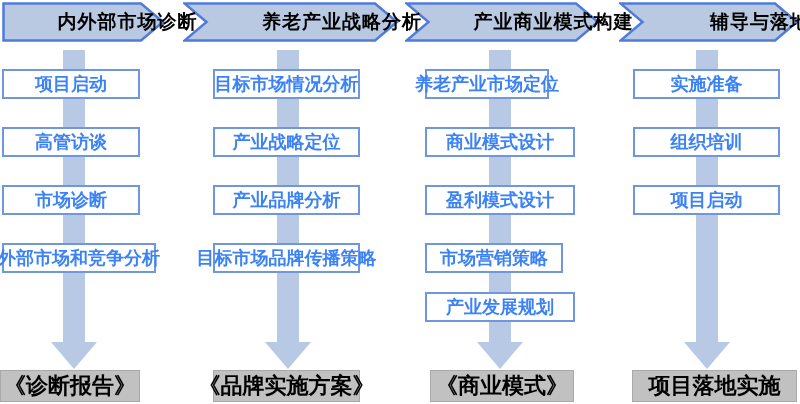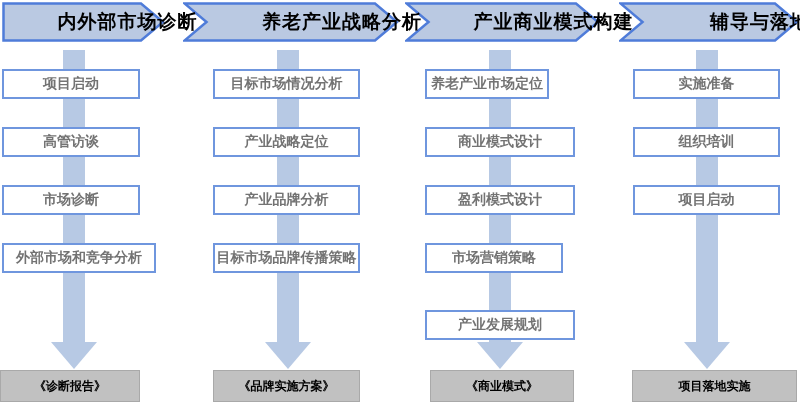--- a/index.html
+++ b/index.html
@@ -16,26 +16,26 @@
   .hdr-label.notched { padding-left:14px; box-sizing:border-box; }
   .shaft { position:absolute; top:50px; width:22px; height:292px; background:#b7c9e4; }
   .ahead {
     position:absolute; top:342px; width:0; height:0;
     border-left:23px solid transparent; border-right:23px solid transparent;
     border-top:27px solid #b7c9e4;
   }
   .step {
     position:absolute; height:30px; background:#ffffff; border:2px solid #6f96de;
     box-sizing:border-box; display:flex; align-items:center; justify-content:center;
-    font-weight:bold; font-size:14px; color:#737373; white-space:nowrap; z-index:2;
+    font-weight:bold; font-size:18px; color:#3b82f6; white-space:nowrap; z-index:2;
   }
   .output {
     position:absolute; top:370px; height:32px; background:#c1c1c1; border:1px solid #a9a9a9;
     box-sizing:border-box; display:flex; align-items:center; justify-content:center;
-    font-weight:bold; font-size:12px; color:#000; white-space:nowrap; z-index:2;
+    font-weight:bold; font-size:22px; color:#000; white-space:nowrap; z-index:2;
   }
   svg polygon { fill:#bac9e2; stroke:#4f7cd9; stroke-width:2.5; stroke-linejoin:miter; }
 </style>
 </head>
 <body>
 
 <div class="canvas">
 
   <div class="shaft" style="left:63px"></div>
   <div class="shaft" style="left:277px"></div>
@@ -71,21 +71,21 @@
 
   <div class="step" style="left:213px;top:69px;width:147px">目标市场情况分析</div>
   <div class="step" style="left:213px;top:127px;width:147px">产业战略定位</div>
   <div class="step" style="left:213px;top:185px;width:147px">产业品牌分析</div>
   <div class="step" style="left:213px;top:243px;width:147px">目标市场品牌传播策略</div>
 
   <div class="step" style="left:425px;top:69px;width:124px">养老产业市场定位</div>
   <div class="step" style="left:425px;top:127px;width:150px">商业模式设计</div>
   <div class="step" style="left:425px;top:185px;width:150px">盈利模式设计</div>
   <div class="step" style="left:425px;top:243px;width:138px">市场营销策略</div>
-  <div class="step" style="left:425px;top:310px;width:150px">产业发展规划</div>
+  <div class="step" style="left:425px;top:292px;width:150px">产业发展规划</div>
 
   <div class="step" style="left:633px;top:69px;width:147px">实施准备</div>
   <div class="step" style="left:633px;top:127px;width:147px">组织培训</div>
   <div class="step" style="left:633px;top:185px;width:147px">项目启动</div>
 
   <div class="output" style="left:0px;width:140px">《诊断报告》</div>
   <div class="output" style="left:213px;width:147px">《品牌实施方案》</div>
   <div class="output" style="left:430px;width:144px">《商业模式》</div>
   <div class="output" style="left:632px;width:165px">项目落地实施</div>
 

